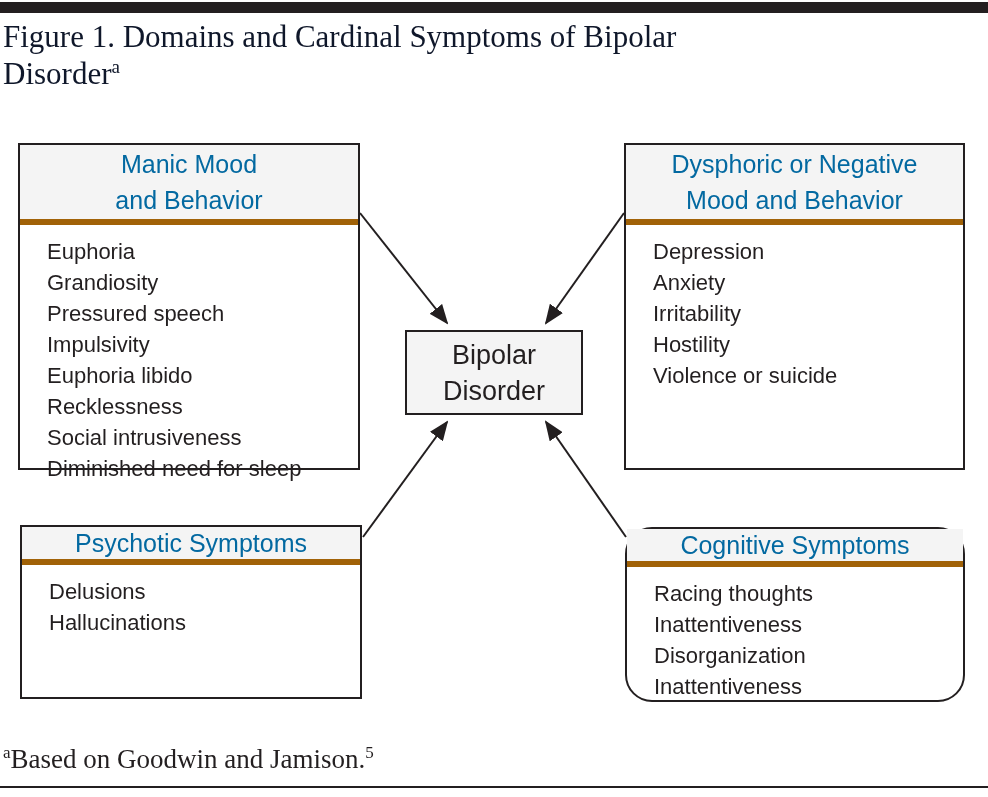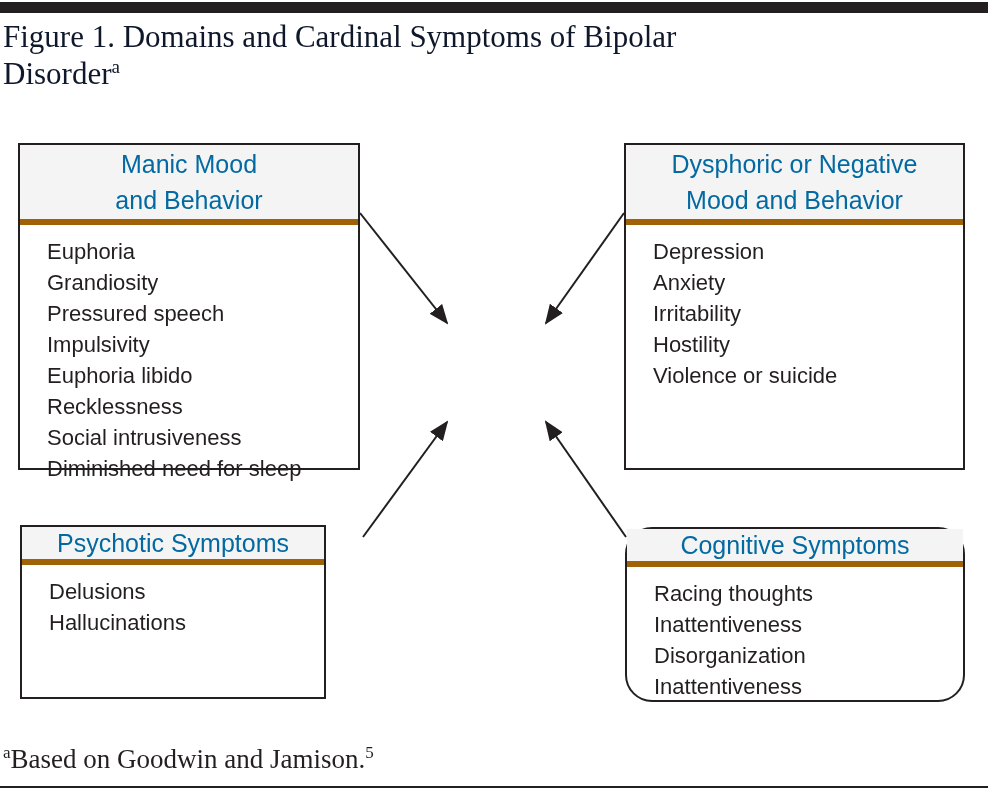--- a/index.html
+++ b/index.html
@@ -142,21 +142,21 @@
     </div>
     <div class="sbox-body">
       <div>Depression</div>
       <div>Anxiety</div>
       <div>Irritability</div>
       <div>Hostility</div>
       <div>Violence or suicide</div>
     </div>
   </div>
 
-  <div class="sbox" style="left:20px; top:525px; width:306px; height:174px;">
+  <div class="sbox" style="left:20px; top:525px; width:342px; height:174px;">
     <div class="sbox-header short">
       <span>Psychotic Symptoms</span>
     </div>
     <div class="sbox-body">
       <div>Delusions</div>
       <div>Hallucinations</div>
     </div>
   </div>
 
   <div class="sbox" style="left:625px; top:527px; width:340px; height:175px;border-radius:27px;">
@@ -164,18 +164,22 @@
       <span>Cognitive Symptoms</span>
     </div>
     <div class="sbox-body">
       <div>Racing thoughts</div>
       <div>Inattentiveness</div>
       <div>Disorganization</div>
       <div>Inattentiveness</div>
     </div>
   </div>
 
+  <div class="center-box">
+    <span>Bipolar</span>
+    <span>Disorder</span>
+  </div>
 
   <div class="footnote"><sup>a</sup><span>Based on Goodwin and Jamison.</span><sup>5</sup></div>
 
   <div class="bottom-rule"></div>
 
 </div>
 
 </body></html>

